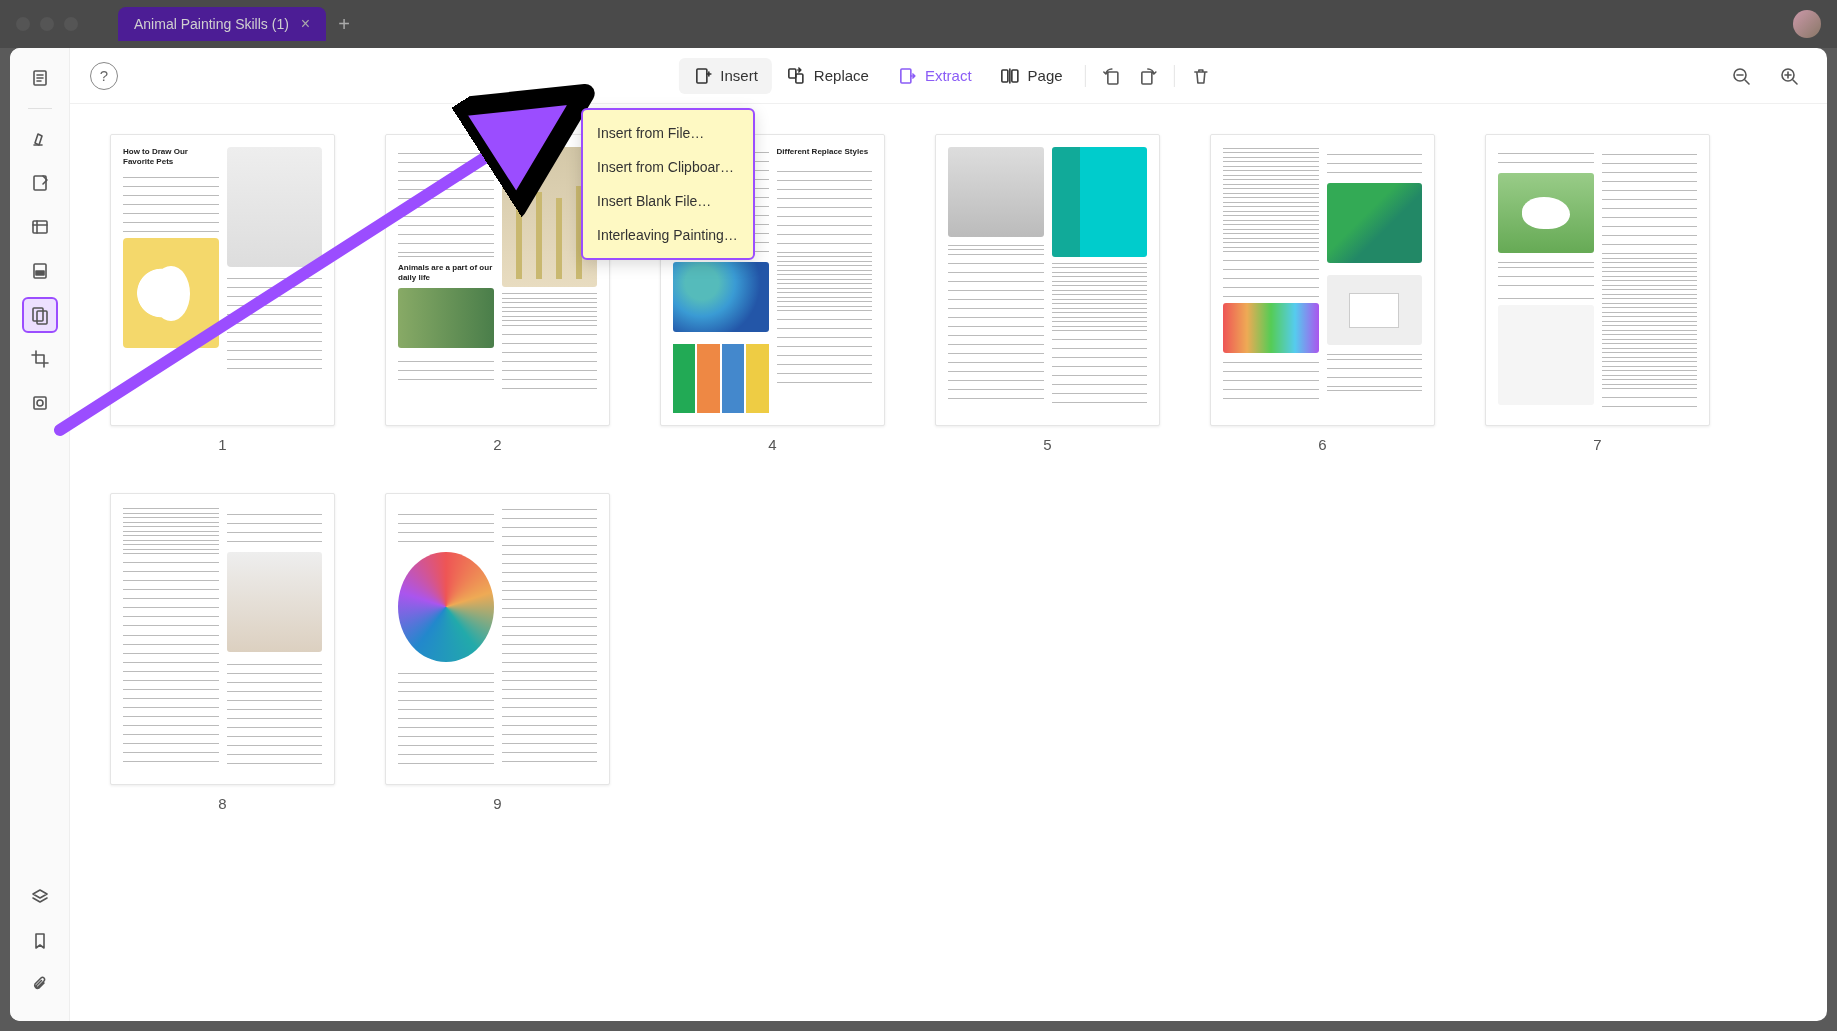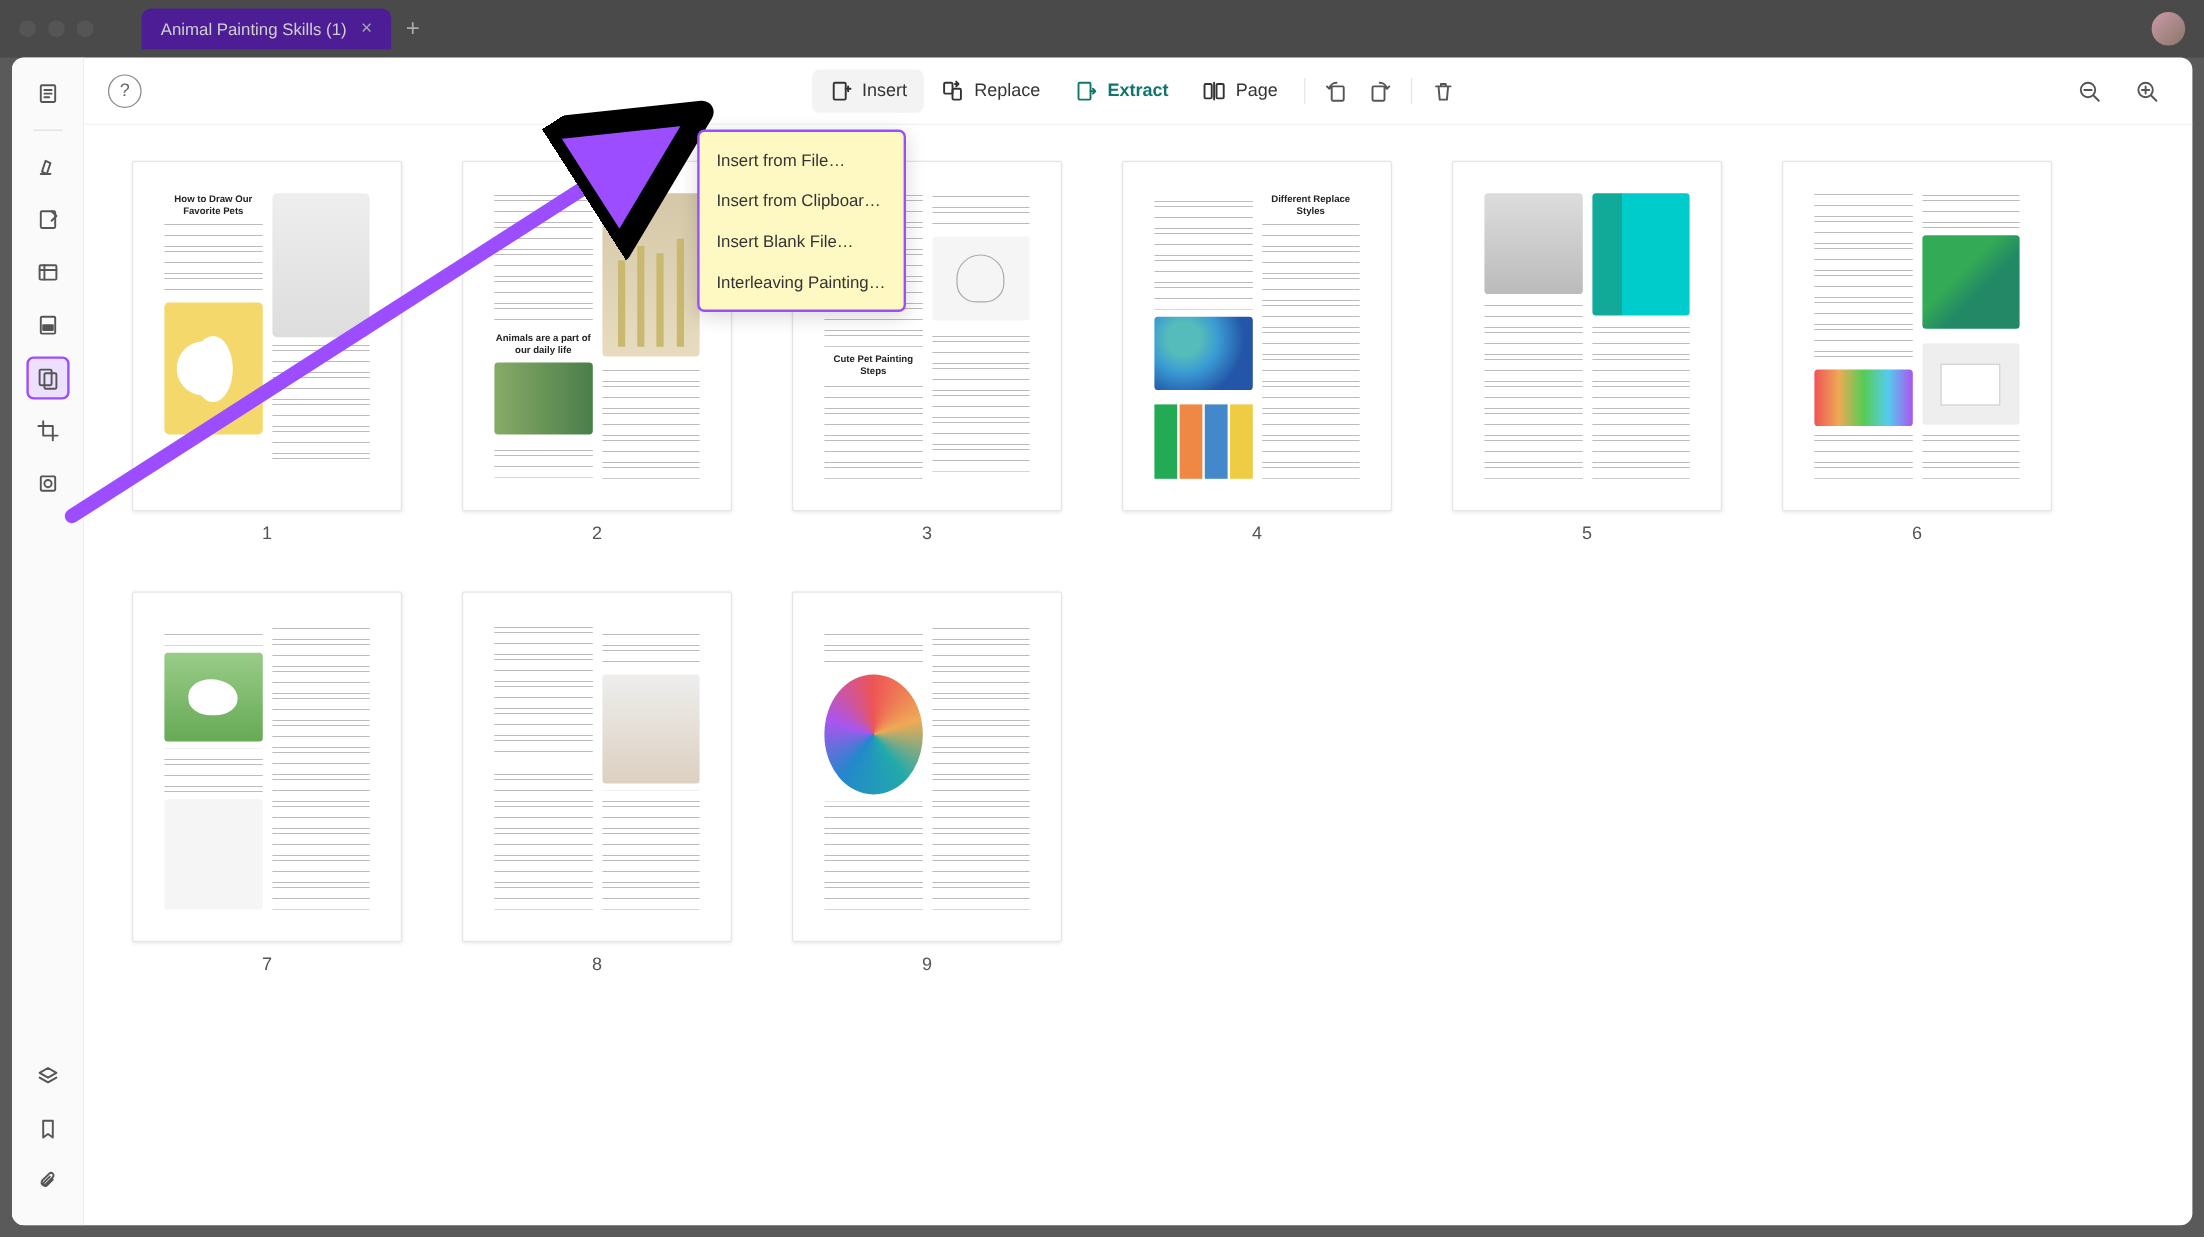--- a/index.html
+++ b/index.html
@@ -20,34 +20,34 @@
 .sidebar-item.active { background: #ede0ff; border: 2px solid #9b4dff; }
 .sidebar-sep { width: 24px; height: 1px; background: #e0e0e0; margin: 4px 0; }
 .sidebar-bottom { margin-top: auto; display: flex; flex-direction: column; align-items: center; gap: 8px; padding-bottom: 18px; }
 
 .main { flex: 1; display: flex; flex-direction: column; position: relative; }
 .toolbar { height: 56px; display: flex; align-items: center; padding: 0 20px; gap: 8px; border-bottom: 1px solid #f0f0f0; }
 .help-btn { width: 28px; height: 28px; border: 1.5px solid #888; border-radius: 50%; display: flex; align-items: center; justify-content: center; font-size: 15px; color: #666; cursor: pointer; }
 .toolbar-center { position: absolute; left: 50%; transform: translateX(-50%); display: flex; align-items: center; gap: 0; }
 .tb-btn { display: flex; align-items: center; gap: 8px; padding: 8px 14px; border-radius: 6px; cursor: pointer; font-size: 15px; color: #333; }
 .tb-btn.active { background: #f3f3f3; }
-.tb-btn.disabled { color: #0f766e; font-weight: bold; }
+.tb-btn.disabled { color: #8b5cf6; }
 .tb-sep { width: 1px; height: 22px; background: #e5e5e5; margin: 0 8px; }
 .tb-iconbtn { width: 36px; height: 36px; display: flex; align-items: center; justify-content: center; border-radius: 6px; cursor: pointer; color: #555; }
 .toolbar-right { display: flex; align-items: center; gap: 12px; margin-left: auto; }
 
 .dropdown { position: absolute; top: 108px; left: 581px; width: 174px; background: #fef9c3; border: 2px solid #9b4dff; border-radius: 6px; box-shadow: 0 4px 16px rgba(0,0,0,.15); padding: 6px 0; z-index: 20; }
 .dropdown-item { padding: 9px 14px; font-size: 14px; color: #333; cursor: pointer; white-space: nowrap; overflow: hidden; text-overflow: ellipsis; }
 
 .arrow { position: absolute; z-index: 15; pointer-events: none; }
 
 .pages { flex: 1; padding: 30px 40px; overflow: auto; }
 .page-grid { display: flex; flex-wrap: wrap; gap: 40px 50px; }
 .page-item { display: flex; flex-direction: column; align-items: center; gap: 10px; }
-.page-thumb { width: 225px; height: 292px; background: #fff; border: 1px solid #e5e5e5; border-radius: 2px; box-shadow: 0 1px 3px rgba(0,0,0,.08); padding: 26px; font-size: 4.5px; line-height: 1.4; color: #777; overflow: hidden; position: relative; display: flex; gap: 8px; text-align: center; }
+.page-thumb { width: 225px; height: 292px; background: #fff; border: 1px solid #e5e5e5; border-radius: 2px; box-shadow: 0 1px 3px rgba(0,0,0,.08); padding: 12px; font-size: 4.5px; line-height: 1.4; color: #777; overflow: hidden; position: relative; display: flex; gap: 8px; }
 .page-num { font-size: 15px; color: #555; }
 .thumb-col { flex: 1; display: flex; flex-direction: column; gap: 6px; }
 .thumb-title { font-size: 8px; font-weight: 700; color: #222; line-height: 1.2; }
 .filler { background: repeating-linear-gradient(0deg,#bbb 0 .5px,transparent .5px 4.5px); }
 
 svg { width: 20px; height: 20px; stroke: currentColor; stroke-width: 1.6; fill: none; stroke-linecap: round; stroke-linejoin: round; }
 </style>
 </head>
 <body>
 
@@ -242,37 +242,20 @@
                   <div style="width:6px;height:75%;background:#c9b870"></div>
                 </div>
                 <div class="filler" style="height:100px"></div>
               </div>
             </div>
             <div class="page-num">2</div>
           </div>
           <div class="page-item">
             <div class="page-thumb">
               <div class="thumb-col">
-                <div class="filler" style="height:130px"></div>
-                <div class="thumb-title">Cute Pet Painting Steps</div>
-                <div class="filler" style="height:80px"></div>
-              </div>
-              <div class="thumb-col">
-                <div class="filler" style="height:30px"></div>
-                <div style="height:70px;background:#f5f5f5;border-radius:3px;display:flex;align-items:center;justify-content:center">
-                  <div style="width:40px;height:40px;border:1px solid #aaa;border-radius:50% 50% 40% 40%"></div>
-                </div>
-                <div class="filler" style="height:120px"></div>
-              </div>
-            </div>
-            <div class="page-num">3</div>
-          </div>
-          <div class="page-item">
-            <div class="page-thumb">
-              <div class="thumb-col">
                 <div class="filler" style="height:110px"></div>
                 <div style="height:70px;background:radial-gradient(circle at 30% 30%,#5bb 20%,#3a9bd4 40%,#2356a8 70%);border-radius:3px"></div>
                 <div style="height:70px;display:flex;gap:2px;margin-top:6px">
                   <div style="flex:1;background:#2a5"></div>
                   <div style="flex:1;background:#e84"></div>
                   <div style="flex:1;background:#48c"></div>
                   <div style="flex:1;background:#ec4"></div>
                 </div>
               </div>
               <div class="thumb-col">

